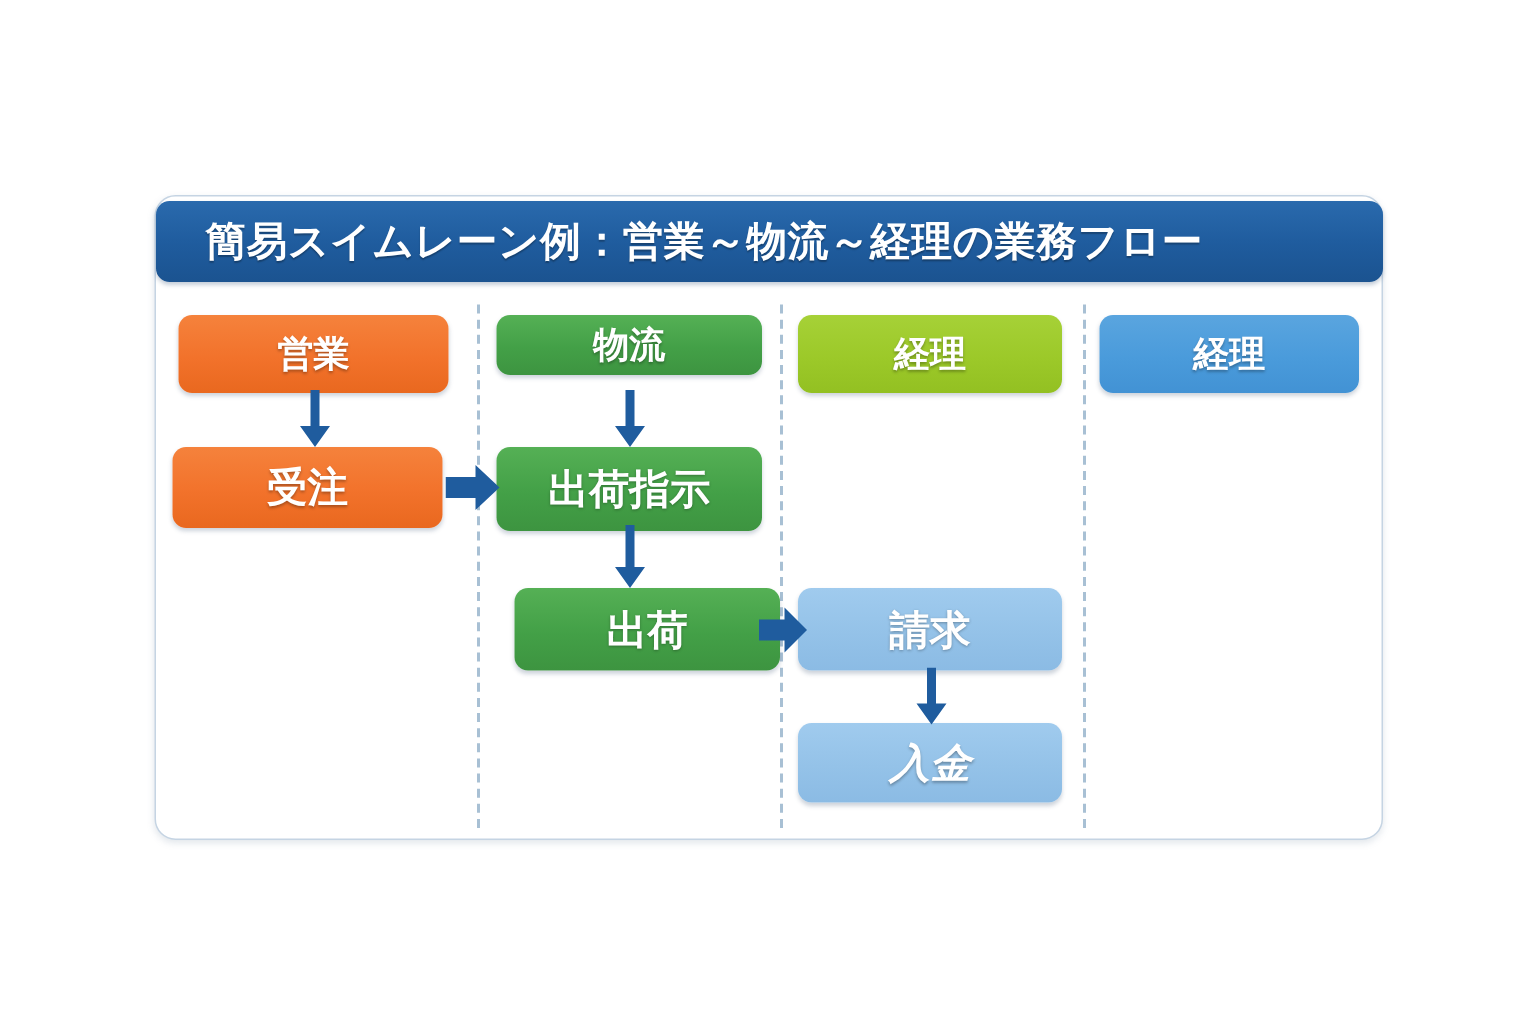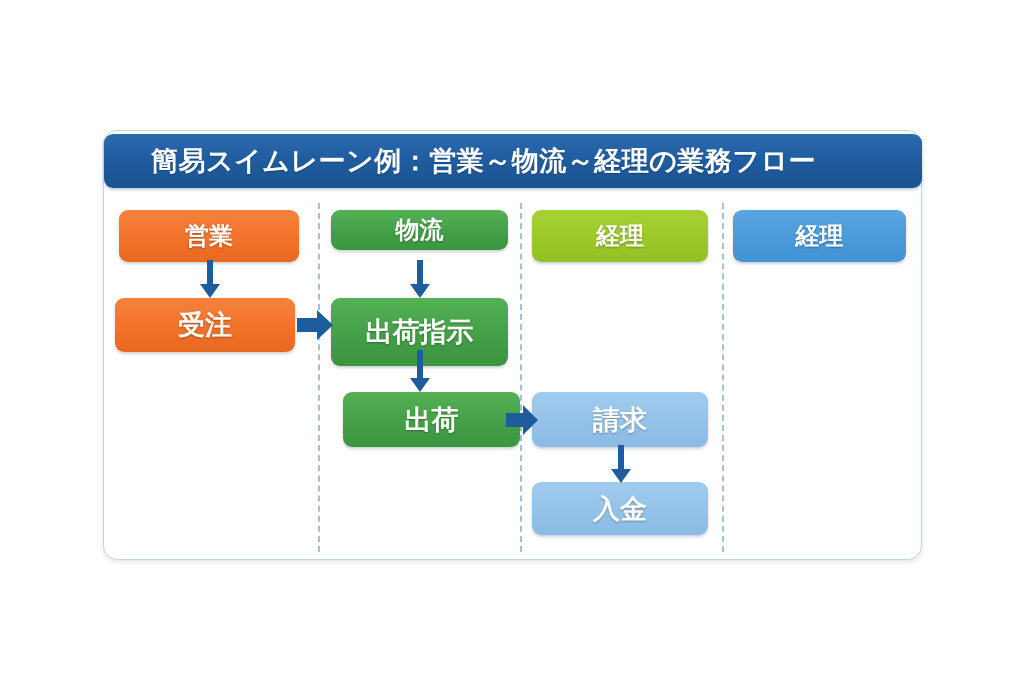--- a/index.html
+++ b/index.html
@@ -42,21 +42,21 @@
     box-sizing: border-box;
     display: flex;
     align-items: center;
     box-shadow: 0 2px 3px rgba(60,90,125,0.30);
   }
   #title-text {
     color: #ffffff;
     font-size: 27px;
     font-weight: bold;
     letter-spacing: 0.5px;
-    margin-left: 47px;
+    margin-left: 33px;
     white-space: nowrap;
     text-shadow: 0 1px 1px rgba(0,0,0,0.28);
   }
 
   
   .lane-divider {
     position: absolute;
     top: 203px;
     width: 0;
     height: 349px;
@@ -116,33 +116,33 @@
 </div>
 
 <div class="node header fill-blue" style="left:733px; top:210px; width:173px; height:52px;">
   <span>経理</span>
 </div>
 
 <div class="node step fill-orange" style="left:115px; top:298px; width:180px; height:54px;">
   <span>受注</span>
 </div>
 
-<div class="node step fill-green" style="left:331px; top:298px; width:177px; height:68px;">
+<div class="node step fill-green" style="left:331px; top:298px; width:177px; height:56px;">
   <span>出荷指示</span>
 </div>
 
 <div class="node step fill-green" style="left:331px; top:392px; width:177px; height:55px;margin-left:12px;">
   <span>出荷</span>
 </div>
 
 <div class="node step fill-lightblue" style="left:532px; top:392px; width:176px; height:55px;">
   <span>請求</span>
 </div>
 
-<div class="node step fill-lightblue" style="left:532px; top:482px; width:176px; height:53px;">
+<div class="node step fill-lightblue" style="left:532px; top:482px; width:176px; height:53px;font-style:italic;">
   <span>入金</span>
 </div>
 
 <div class="arrow" style="left:198px; top:260px;">
   <svg width="24" height="40" viewBox="0 0 24 40" aria-hidden="true">
     <path d="M9 0 H15 V24 H22 L12 38 L2 24 H9 Z" fill="#1F5C9E"></path>
   </svg>
 </div>
 
 <div class="arrow" style="left:408px; top:260px;">

